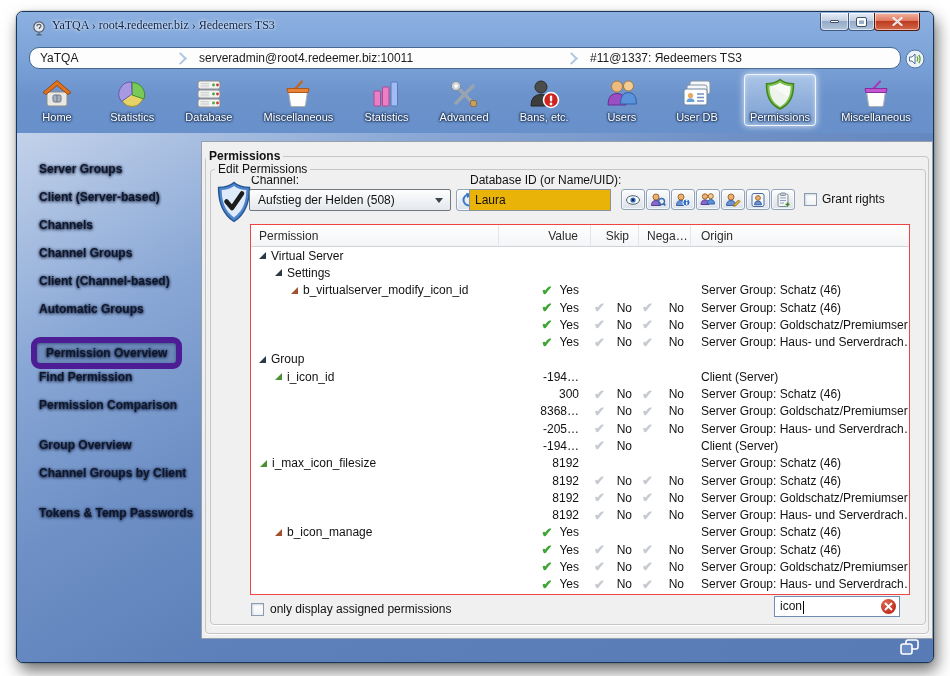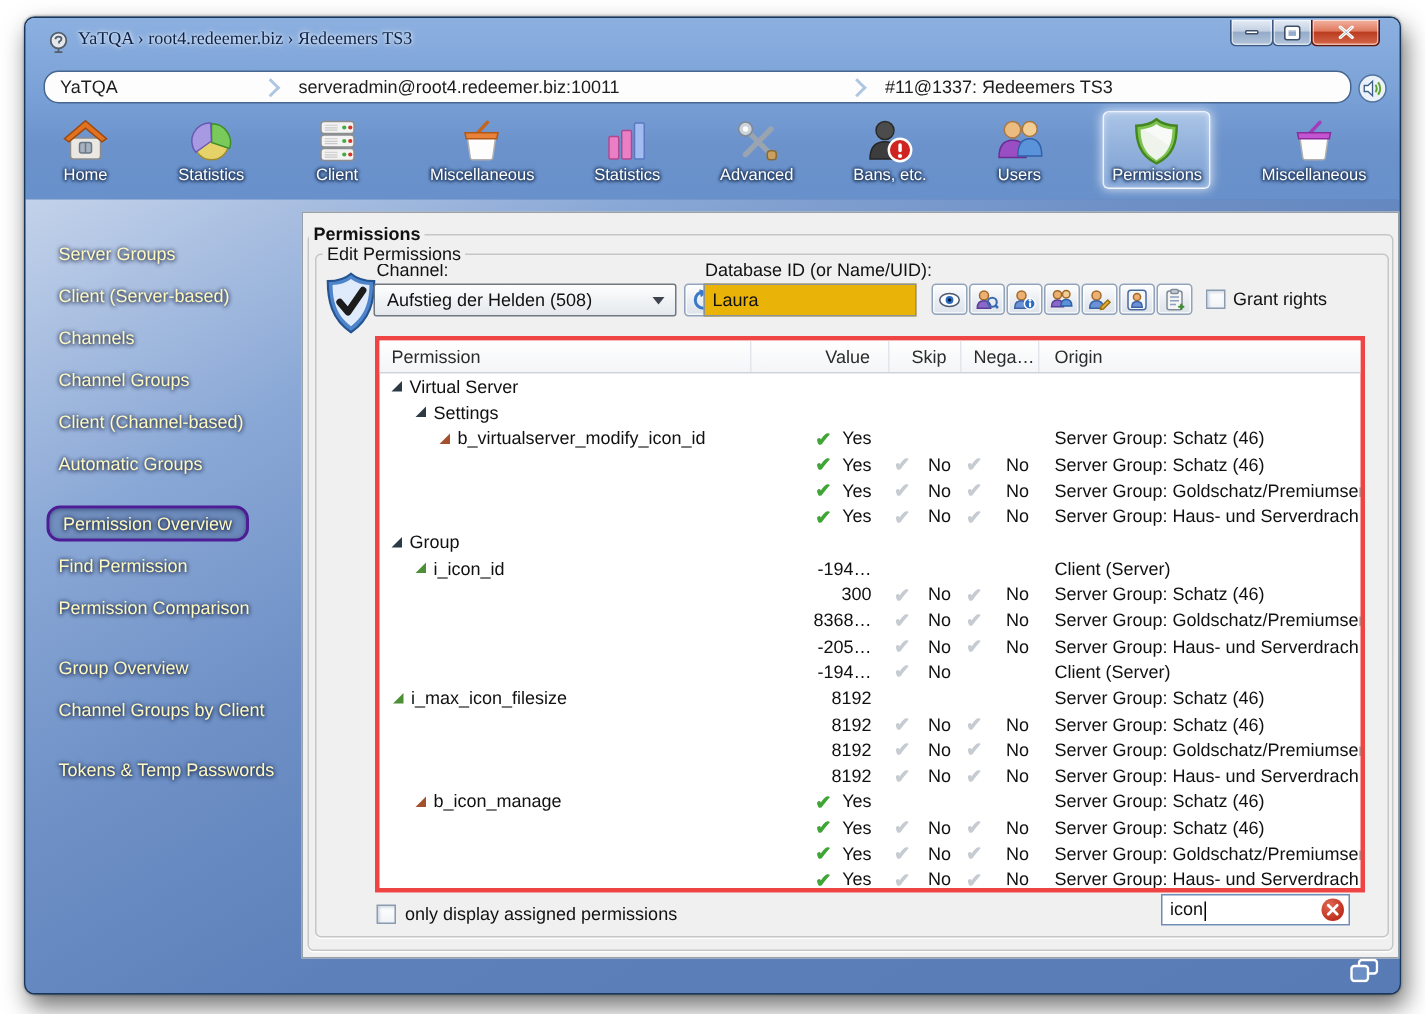--- a/index.html
+++ b/index.html
@@ -46,23 +46,23 @@
     border:1px solid transparent;border-radius:4px;cursor:pointer;}
   .tbitem.selected{border-color:rgba(255,255,255,.85);
     background:linear-gradient(rgba(215,230,248,.55),rgba(160,190,228,.35));
     box-shadow:0 0 7px rgba(255,255,255,.8),inset 0 0 4px rgba(255,255,255,.5);}
   .tbicon{width:34px;height:32px;display:flex;align-items:center;justify-content:center;}
   .tbicon svg{width:32px;height:32px;}
   .tblabel{margin-top:1px;font-size:11px;color:#fff;white-space:nowrap;
     text-shadow:-1px 0 2px #253f66,1px 0 2px #253f66,0 -1px 2px #253f66,0 1px 2px #253f66;}
   
   .sidebar{position:absolute;left:0;top:121px;width:186px;bottom:0;}
-  .sbitem{position:absolute;left:22px;color:#fef9c3;white-space:nowrap;cursor:pointer;
-    text-shadow:0 1px 3px rgba(10,20,50,.85),0 0 3px rgba(10,20,50,.7);}
-  .sbitem.selected{left:14px;padding:3px 9px;border:2px solid #4c1d95;border-radius:9px;
+  .sbitem{position:absolute;left:22px;color:#0f172a;white-space:nowrap;cursor:pointer;
+    text-shadow:0 1px 3px rgba(10,20,50,.85),0 0 3px rgba(10,20,50,.7);font-weight:bold;}
+  .sbitem.selected{left:14px;padding:3px 9px;border:6px solid #4c1d95;border-radius:9px;
     background:rgba(70,100,150,.38);box-shadow:inset 0 1px 3px rgba(20,40,80,.5);}
   
   .panel{position:absolute;left:184px;top:129px;width:732px;height:498px;background:#f0f0f0;
     border:1px solid #98a0aa;}
   .gb-outer{position:absolute;left:3px;top:14px;width:724px;height:478px;
     border:1px solid #c6c6c6;border-radius:4px;box-shadow:0 1px 0 rgba(255,255,255,.9);}
   .gb-outer-label{position:absolute;left:4px;top:7px;font-weight:bold;background:#f0f0f0;padding:0 3px;z-index:3;}
   .gb-inner{position:absolute;left:8px;top:27px;width:716px;height:456px;
     border:1px solid #c6c6c6;border-radius:4px;box-shadow:0 1px 0 rgba(255,255,255,.9);}
   .gb-inner-label{position:absolute;left:13px;top:20px;background:#f0f0f0;padding:0 3px;z-index:3;}
@@ -81,21 +81,21 @@
     font-family:"Liberation Sans",sans-serif;font-size:12px;padding:0 5px;color:#111;}
   .db-input{left:258px;top:19px;width:142px;}
   .actions{position:absolute;left:410px;top:19px;display:flex;gap:1px;}
   .actions .btn{width:24px;height:21px;}
   .actions svg{width:16px;height:16px;}
   .cbx{width:13px;height:13px;border:1px solid #8b9bb0;background:linear-gradient(#fff,#f0f3f6);
     box-shadow:inset 1px 1px 2px rgba(120,140,170,.35);flex:none;cursor:pointer;}
   .grant{position:absolute;left:593px;top:22px;display:flex;align-items:center;gap:5px;}
   
   .ptable{position:absolute;left:39px;top:54px;width:660px;height:371px;background:#fff;
-    border:3px solid #ef4444;overflow:hidden;}
+    border:1px solid #ef4444;overflow:hidden;}
   .thead{display:grid;grid-template-columns:248px 92px 48px 52px 1fr;height:22px;
     background:linear-gradient(#ffffff,#f4f5f7);border-bottom:1px solid #cfd4da;}
   .hcell{display:flex;align-items:center;border-right:1px solid #e2e5e9;color:#2c2c2c;
     white-space:nowrap;overflow:hidden;cursor:pointer;}
   .hcell:last-child{border-right:none;}
   .h-perm{padding-left:8px;}
   .h-val{justify-content:flex-end;padding-right:12px;}
   .h-skip{justify-content:flex-end;padding-right:9px;}
   .h-neg{padding-left:8px;}
   .h-org{padding-left:10px;}
@@ -221,21 +221,21 @@
               <rect x="5" y="21" width="22" height="8" rx="2" fill="#f3f3f3" stroke="#8e8e8e"></rect>
               <circle cx="20.5" cy="25" r="1.4" fill="#3fae3f"></circle>
               <circle cx="24.5" cy="25" r="1.4" fill="#cc3a2a"></circle>
               <g stroke="#c9c9c9" stroke-width="0.8">
                 <line x1="7.5" y1="23.5" x2="16" y2="23.5"></line>
                 <line x1="7.5" y1="25.2" x2="16" y2="25.2"></line>
                 <line x1="7.5" y1="26.8" x2="16" y2="26.8"></line>
               </g>
             </svg>
           </span>
-          <span class="tblabel">Client</span>
+          <span class="tblabel">Database</span>
         </div>
         <div class="tbitem">
           <span class="tbicon">
             <svg viewBox="0 0 32 32">
               <path d="M13 11 L20 3.5" stroke="#c2651f" stroke-width="2.2" stroke-linecap="round"></path>
               <path d="M6.5 13 H25.5 L23.5 27 Q23.3 28.5 21.8 28.5 H10.2 Q8.7 28.5 8.5 27 Z" fill="#fdfdfd" stroke="#b0b0b0"></path>
               <path d="M5 10.5 H27 L26.2 14.5 H5.8 Z" fill="#e8823a" stroke="#b05818"></path>
             </svg>
           </span>
           <span class="tblabel">Miscellaneous</span>
@@ -279,20 +279,37 @@
         <div class="tbitem">
           <span class="tbicon">
             <svg viewBox="0 0 32 32">
               <circle cx="11" cy="8.5" r="5.5" fill="#ecbb80" stroke="#a87840"></circle>
               <path d="M2 27 Q2 15.5 11 15.5 Q20 15.5 20 27 Z" fill="#9a4ec4" stroke="#6a2e90"></path>
               <circle cx="22.5" cy="8" r="5" fill="#f2cd94" stroke="#a87840"></circle>
               <path d="M14.5 26 Q14.5 14.5 22.5 14.5 Q30.5 14.5 30.5 26 Z" fill="#5b93db" stroke="#3060a8"></path>
             </svg>
           </span>
           <span class="tblabel">Users</span>
+        </div>
+        <div class="tbitem">
+          <span class="tbicon">
+            <svg viewBox="0 0 32 32">
+              <rect x="9" y="3" width="20" height="13" rx="2" fill="#f6f8fa" stroke="#8494a4"></rect>
+              <rect x="6" y="7" width="20" height="13" rx="2" fill="#f6f8fa" stroke="#8494a4"></rect>
+              <rect x="3" y="11" width="23" height="16" rx="2" fill="#fdfdfe" stroke="#6e86a0"></rect>
+              <circle cx="9.5" cy="17.5" r="2.6" fill="#e8a860"></circle>
+              <path d="M5.5 24 Q5.5 20.2 9.5 20.2 Q13.5 20.2 13.5 24 Z" fill="#68a0d8"></path>
+              <g stroke="#7090c0" stroke-width="1.4">
+                <line x1="16" y1="16" x2="23" y2="16"></line>
+                <line x1="16" y1="19.5" x2="23" y2="19.5"></line>
+                <line x1="16" y1="23" x2="23" y2="23"></line>
+              </g>
+            </svg>
+          </span>
+          <span class="tblabel">User DB</span>
         </div>
         <div class="tbitem selected">
           <span class="tbicon">
             <svg viewBox="0 0 32 32">
               <path d="M16 1.5 C19.5 4.5 25 5.8 29.5 5.8 C29.5 16 27.5 25.5 16 31 C4.5 25.5 2.5 16 2.5 5.8 C7 5.8 12.5 4.5 16 1.5 Z" fill="#7cc24e" stroke="#44851f" stroke-width="1.6"></path>
               <path d="M16 4.8 C18.8 7 23 8.2 26.6 8.3 C26.5 16.5 24.5 24 16 28.8 C7.5 24 5.5 16.5 5.4 8.3 C9 8.2 13.2 7 16 4.8 Z" fill="#eef3ec"></path>
               <path d="M16 4.8 C18.8 7 23 8.2 26.6 8.3 C26.5 12 26 16 24.5 19 L7 8 C9.5 7.7 13.4 6.8 16 4.8 Z" fill="#fff" opacity=".55"></path>
             </svg>
           </span>
           <span class="tblabel">Permissions</span>

